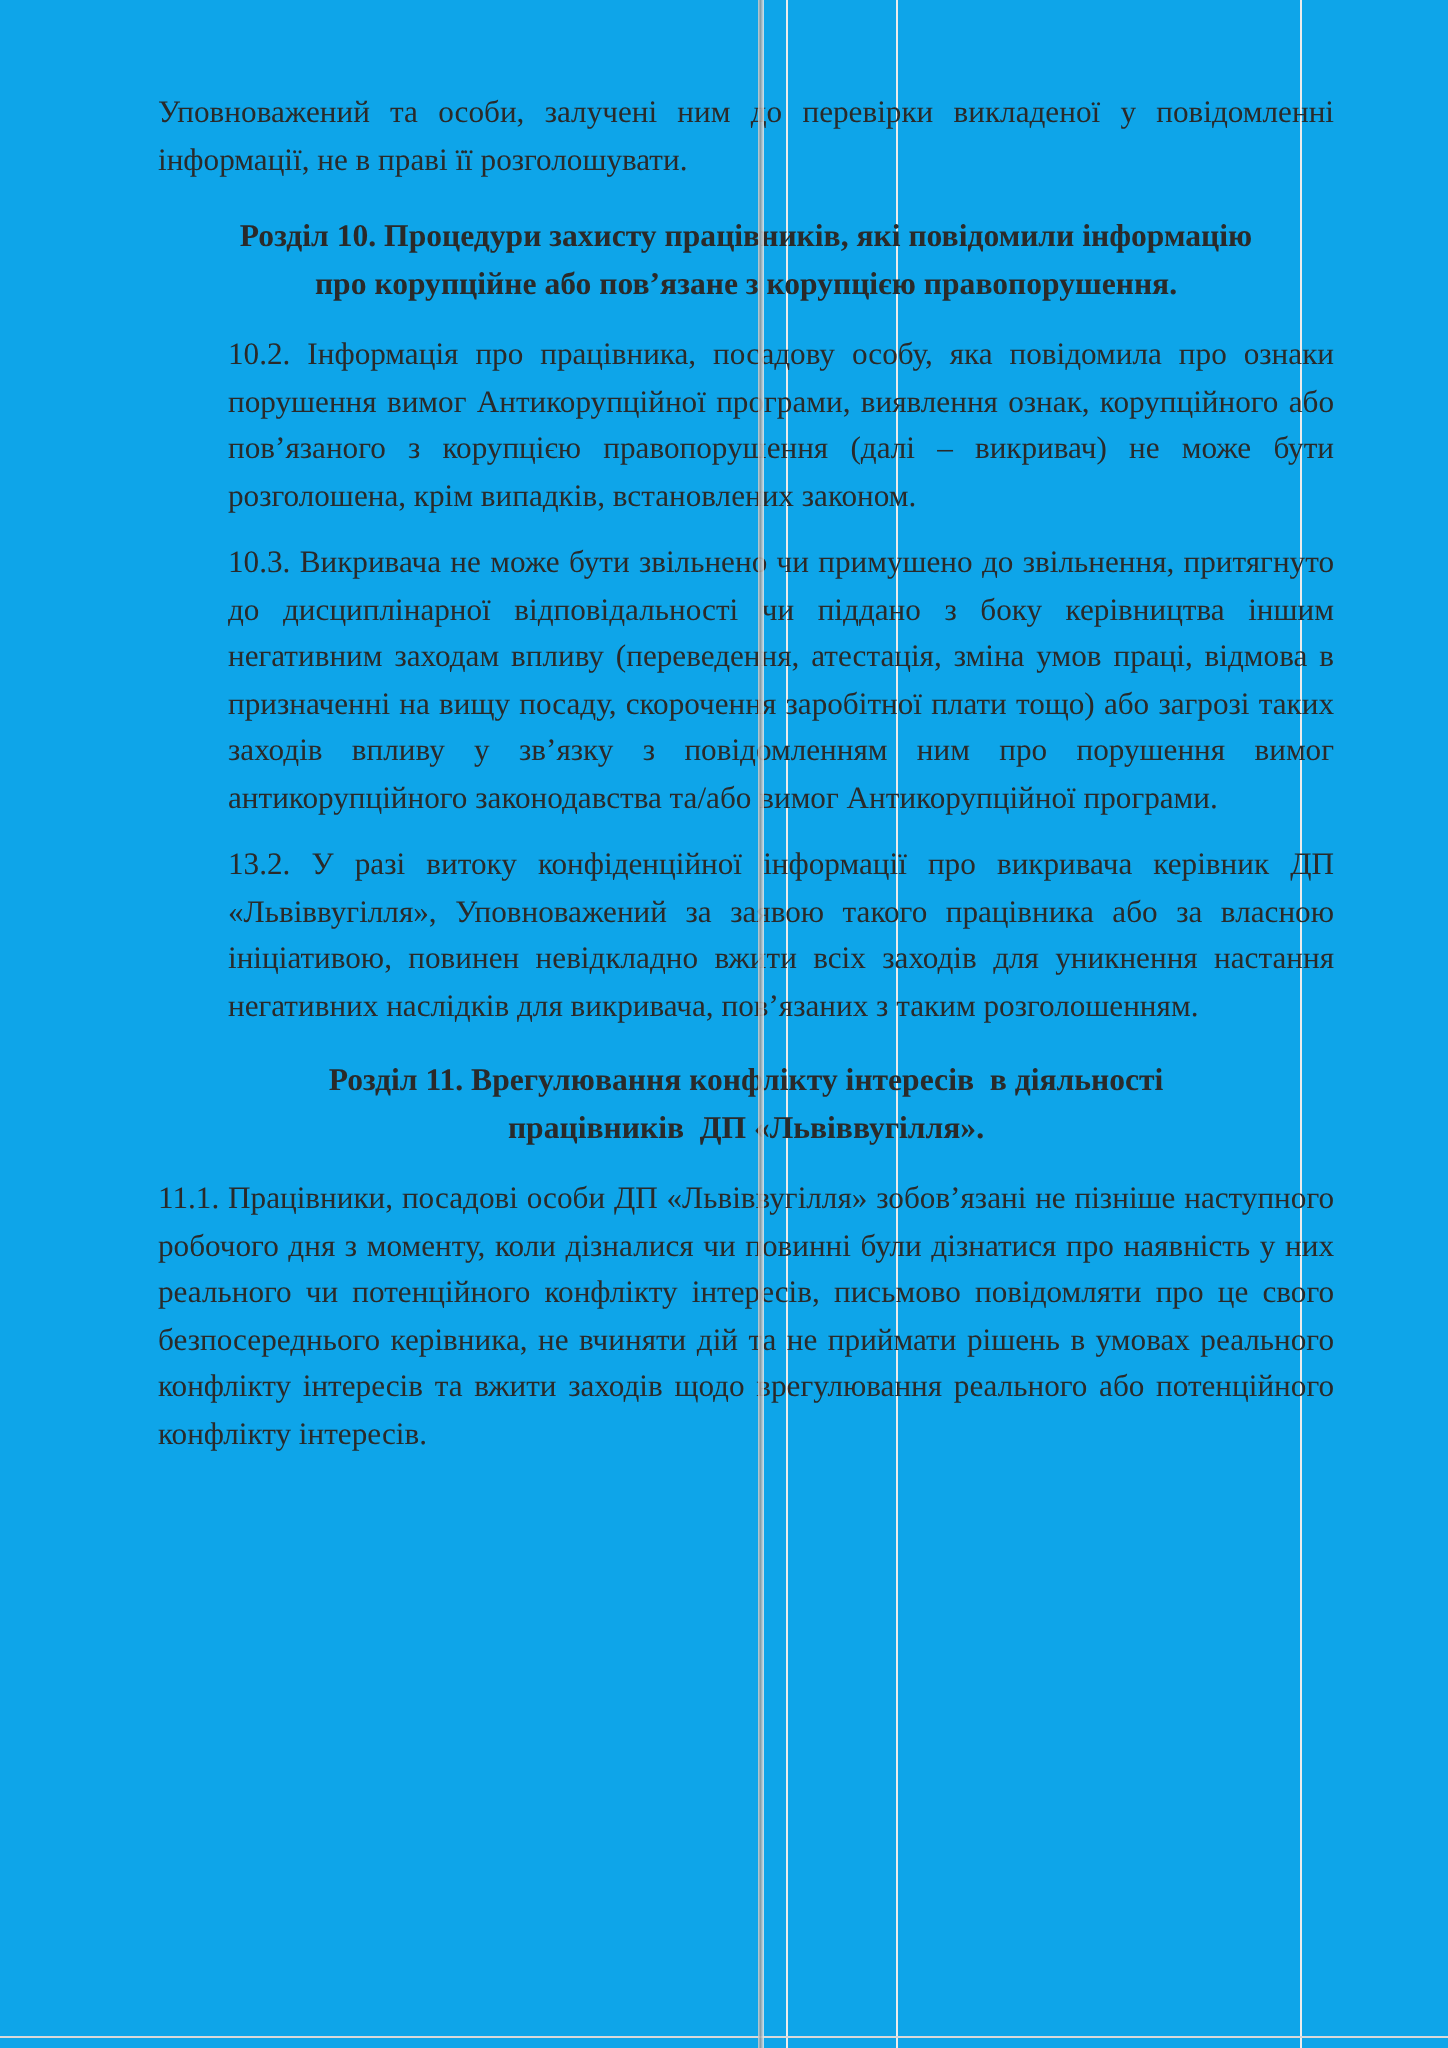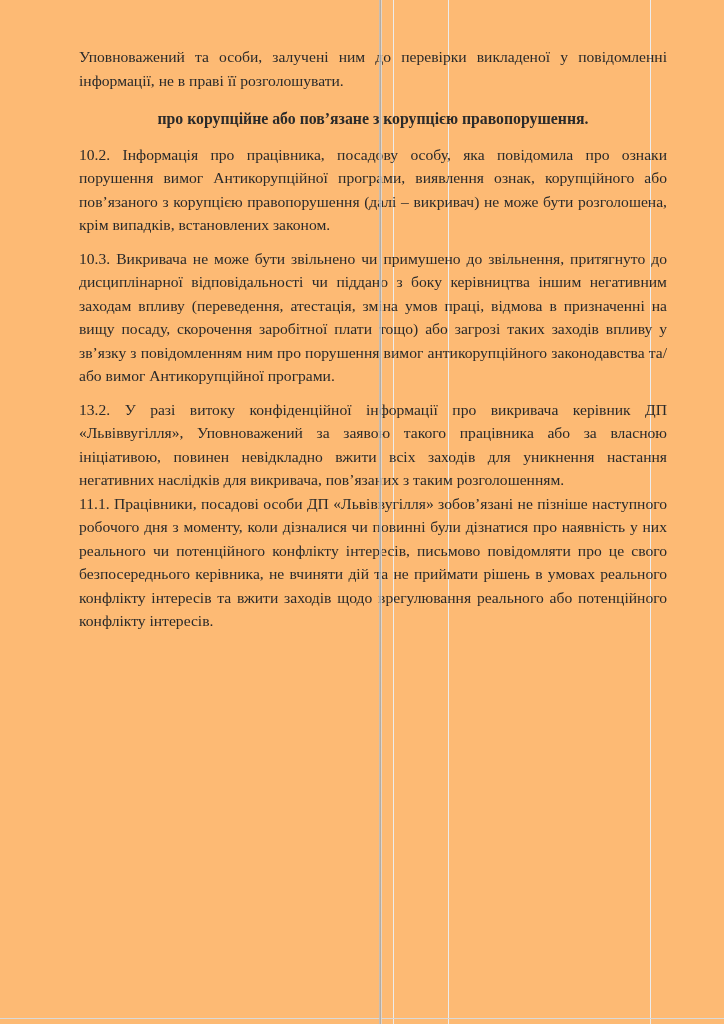--- a/index.html
+++ b/index.html
@@ -12,21 +12,21 @@
       height: 1024px;
       position: relative;
       overflow: hidden;
       font-family: "Liberation Serif", "DejaVu Serif", serif;
       color: #2a2a2a;
     }
     .page {
       position: absolute;
       left: 0; top: 0;
       width: 724px; height: 1024px;
-      background: #fdba74;
+      background: #0ea5e9;
     }
     .scan-line-main {
       position: absolute;
       left: 379px;
       top: 0;
       width: 3px;
       height: 1024px;
       background: linear-gradient(to right, #d8d8d8, #9a9a9a 40%, #c8c8c8 70%, #efefef);
       opacity: 0.85;
     }
@@ -52,21 +52,21 @@
       width: 588px;
     }
     p {
       margin: 0;
       font-size: 15.6px;
       line-height: 23.5px;
       text-align: justify;
       text-align-last: left;
     }
     .p-flush { }
-    .p-gap { margin-top: 10px; }
+    .p-gap { margin-top: 10px; margin-left: 35px; }
     .heading {
       margin: 0;
       font-weight: bold;
       font-size: 15.8px;
       line-height: 23.5px;
       text-align: center;
     }
     .h10 { margin-top: 15px; margin-bottom: 12px; }
     .h11 { margin-top: 14px; margin-bottom: 12px; }
     .indent-small { text-indent: 5px; }
@@ -77,25 +77,30 @@
 <div class="page">
   <div class="scan-line-faint" style="left:393px;"></div>
   <div class="scan-line-faint" style="left:448px;"></div>
   <div class="scan-line-faint" style="left:650px;"></div>
   <div class="scan-line-bottom"></div>
 
   <div class="content">
     <p class="p-flush">Уповноважений та особи, залучені ним до перевірки викладеної у повідомленні інформації, не в праві її розголошувати.</p>
 
     <div class="heading h10">
+      <div>Розділ 10. Процедури захисту працівників, які повідомили інформацію</div>
       <div>про корупційне або пов’язане з корупцією правопорушення.</div>
     </div>
 
     <p class="p-gap">10.2. Інформація про працівника, посадову особу, яка повідомила про ознаки порушення вимог Антикорупційної програми, виявлення ознак, корупційного або пов’язаного з корупцією правопорушення (далі – викривач) не може бути розголошена, крім випадків, встановлених законом.</p>
     <p class="p-gap">10.3. Викривача не може бути звільнено чи примушено до звільнення, притягнуто до дисциплінарної відповідальності чи піддано з боку керівництва іншим негативним заходам впливу (переведення, атестація, зміна умов праці, відмова в призначенні на вищу посаду, скорочення заробітної плати тощо) або загрозі таких заходів впливу у зв’язку з повідомленням ним про порушення вимог антикорупційного законодавства та/або вимог Антикорупційної програми.</p>
     <p class="p-gap">13.2. У разі витоку конфіденційної інформації про викривача керівник ДП «Львіввугілля», Уповноважений за заявою такого працівника або за власною ініціативою, повинен невідкладно вжити всіх заходів для уникнення настання негативних наслідків для викривача, пов’язаних з таким розголошенням.</p>
 
+    <div class="heading h11">
+      <div style="white-space:pre;">Розділ 11. Врегулювання конфлікту інтересів  в діяльності</div>
+      <div style="white-space:pre;">працівників  ДП «Львіввугілля».</div>
+    </div>
 
     <p>11.1. Працівники, посадові особи ДП «Львіввугілля» зобов’язані не пізніше наступного робочого дня з моменту, коли дізналися чи повинні були дізнатися про наявність у них реального чи потенційного конфлікту інтересів, письмово повідомляти про це свого безпосереднього керівника, не вчиняти дій та не приймати рішень в умовах реального конфлікту інтересів та вжити заходів щодо врегулювання реального або потенційного конфлікту інтересів.</p>
   </div>
 
   <div class="scan-line-main"></div>
 </div>
 
 </body></html>

